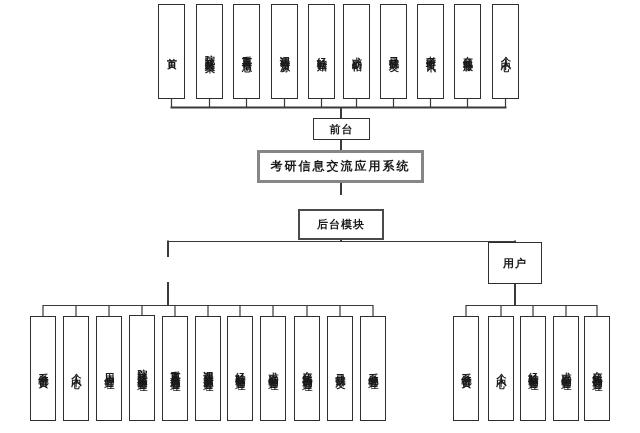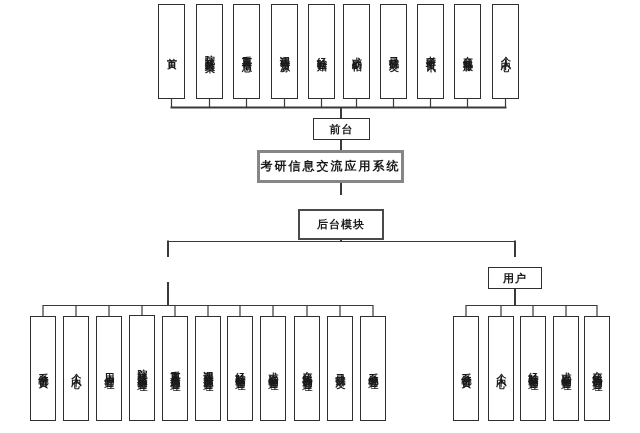--- a/index.html
+++ b/index.html
@@ -73,28 +73,28 @@
   <div class="node v" style="left:454px;top:4px;width:27px;height:95px">
       <span>在线客服</span>
     </div>
   <div class="node v" style="left:492px;top:4px;width:27px;height:95px">
       <span>个人中心</span>
     </div>
 
   <div class="node h" style="left:313px;top:118px;width:57px;height:22px">
       <span>前台</span>
     </div>
-  <div class="node h main" style="left:257px;top:150px;width:147px;height:33px">
+  <div class="node h main" style="left:257px;top:150px;width:167px;height:33px">
       <span>考研信息交流应用系统</span>
     </div>
   <div class="node h backend" style="left:298px;top:209px;width:86px;height:31px">
       <span>后台模块</span>
     </div>
 
-  <div class="node h" style="left:488px;top:267px;width:54px;height:22px">
+  <div class="node h" style="left:488px;top:242px;width:54px;height:42px">
       <span>用户</span>
     </div>
 
   <div class="node v" style="left:30px;top:316px;width:26px;height:105px">
       <span>系统首页</span>
     </div>
   <div class="node v" style="left:63px;top:316px;width:26px;height:105px">
       <span>个人中心</span>
     </div>
   <div class="node v" style="left:96px;top:316px;width:26px;height:105px">

